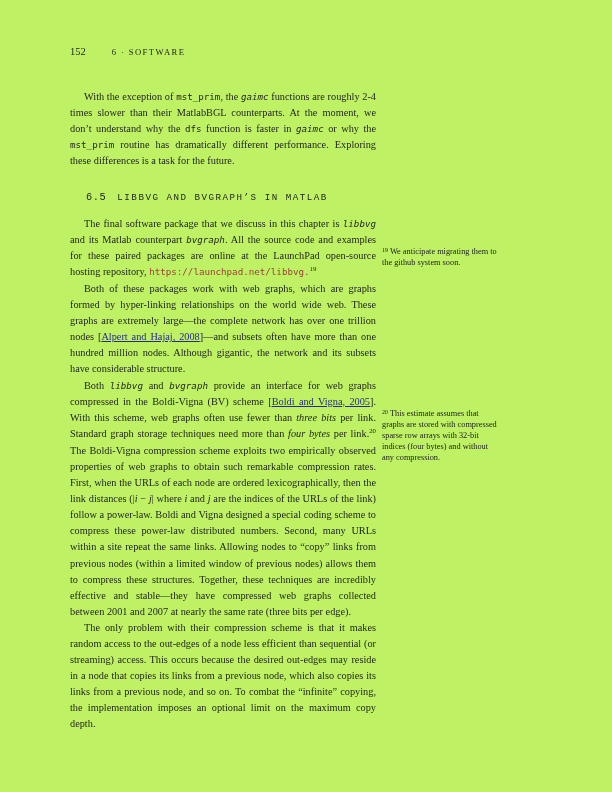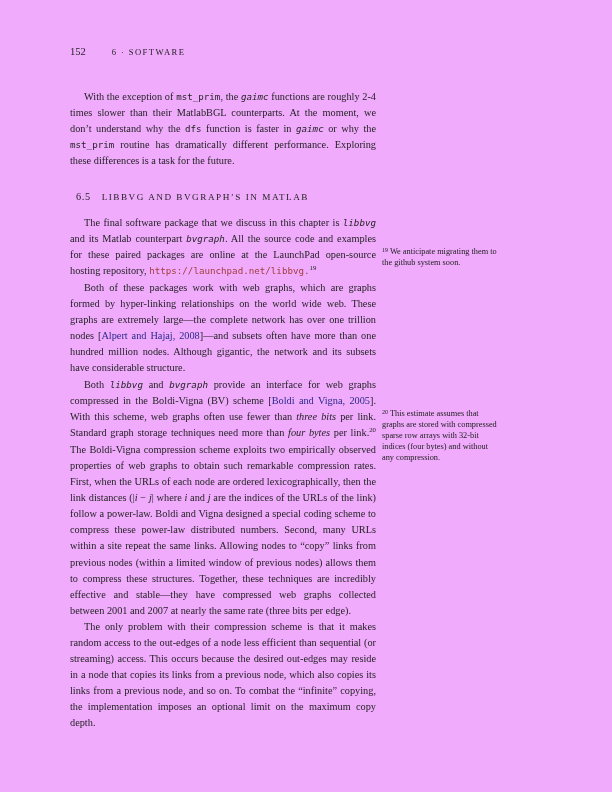--- a/index.html
+++ b/index.html
@@ -1,41 +1,41 @@
 <!DOCTYPE html>
 <html><head>
 <meta charset="utf-8">
 <style>
   html,body { margin:0; padding:0; background:#e8e8e8; }
   .page {
     position:relative; width:612px; height:792px; margin:0 auto;
-    background:#f0abfc; overflow:hidden;
+    background:#bef264; overflow:hidden;
     font-family:"Liberation Serif","DejaVu Serif",serif;
     color:#1f1f1f;
   }
   .header { position:absolute; top:41px; left:70px; white-space:nowrap; }
   .pagenum { font-size:10.5px; }
   .running { font-size:8.6px; letter-spacing:1.4px; margin-left:26px; }
 
   .main {
     position:absolute; top:89px; left:70px; width:306px;
     font-size:10.3px; line-height:16.1px; text-align:justify;
   }
   .para { margin:0; text-indent:14px; }
-  .section-heading { margin:20px 0 9px 6px; white-space:nowrap; }
+  .section-heading { margin:20px 0 9px 16px; white-space:nowrap;font-family:Liberation Mono, monospace; }
   .sec-num   { font-size:10.3px; letter-spacing:0.6px; margin-right:11px; }
   .sec-title { font-size:9.2px;  letter-spacing:1.5px; }
 
   .seg-mono, .seg-mono-italic, .seg-link {
     font-family:"DejaVu Sans Mono","Liberation Mono",monospace;
     font-size:9.2px;
   }
   .seg-mono-italic { font-style:italic; }
   .seg-link { color:#a13d3d; }
-  .seg-cite { color:#2a2a8a; }
+  .seg-cite { color:#2a2a8a;text-decoration:underline; }
   .seg-italic { font-style:italic; }
   .seg-sup { font-size:6.8px; position:relative; top:-3.5px; }
 
   .sidenote {
     position:absolute; left:382px; width:118px;
     font-size:8.3px; line-height:10.9px; text-align:left; color:#222222;
   }
   .sidenote-1 { top:247px; }
   .sidenote-2 { top:409px; }
   .note-num { font-size:6px; position:relative; top:-2.5px; }

